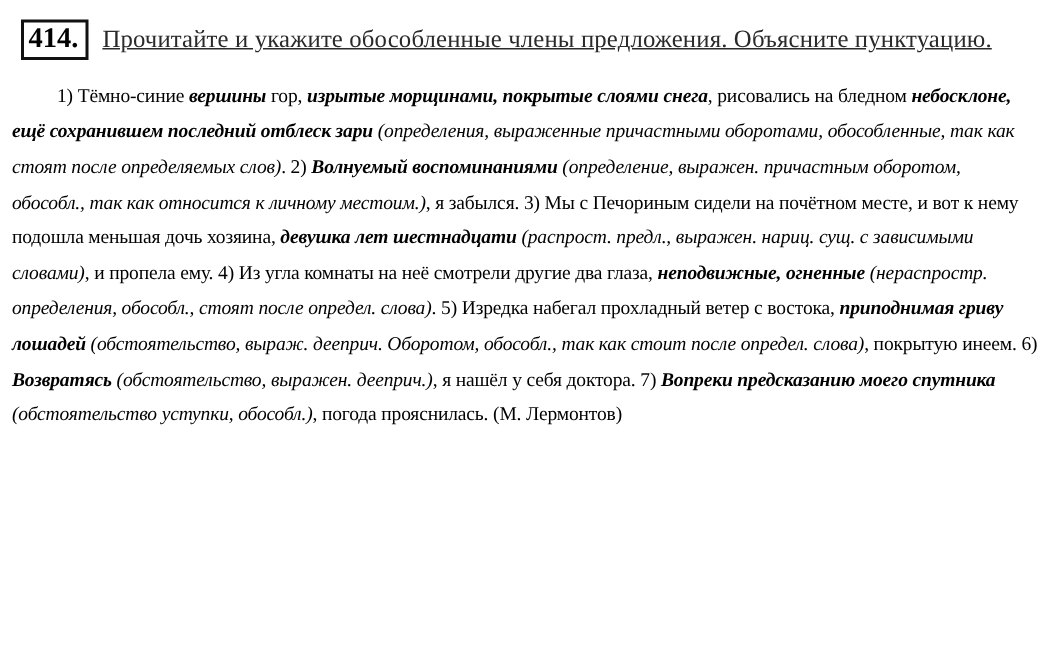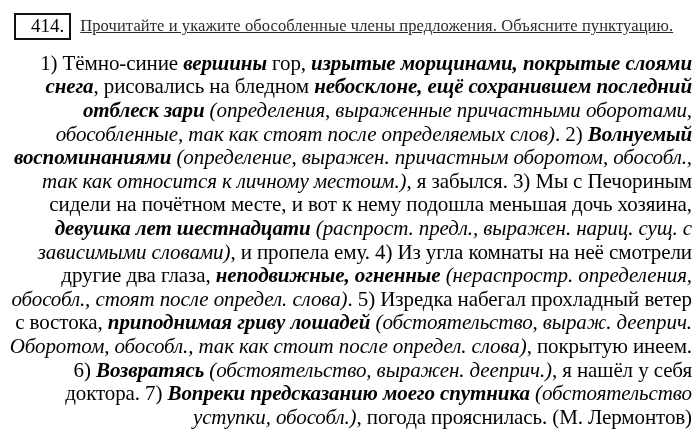--- a/index.html
+++ b/index.html
@@ -20,39 +20,39 @@
   }
   .header {
     display: flex;
     align-items: center;
     gap: 9px;
     margin-left: 6px;
   }
   .num-box {
     display: inline-block;
     border: 2px solid #111111;
-    padding: 0 5px 1px 15px;
-    font-weight: 400;
+    padding: 0 5px 1px 3px;
+    font-weight: 700;
     font-size: 19px;
     line-height: 1.15;
     color: #000000;
     background: #ffffff;
   }
   .instruction {
     font-size: 16.5px;
     color: #2a2a2a;
     letter-spacing: 0.1px;
     text-decoration: underline;
   }
   .body-text {
     margin: 12px 0 0 0;
-    font-size: 21px;
+    font-size: 13px;
     line-height: 23.6px;
     text-indent: 30px;
-    text-align: right;
+    text-align: left;
     color: #000000;
     letter-spacing: -0.1px;
   }
   .seg-regular {
     font-style: normal;
     font-weight: 400;
   }
   .seg-italic {
     font-style: italic;
     font-weight: 400;

